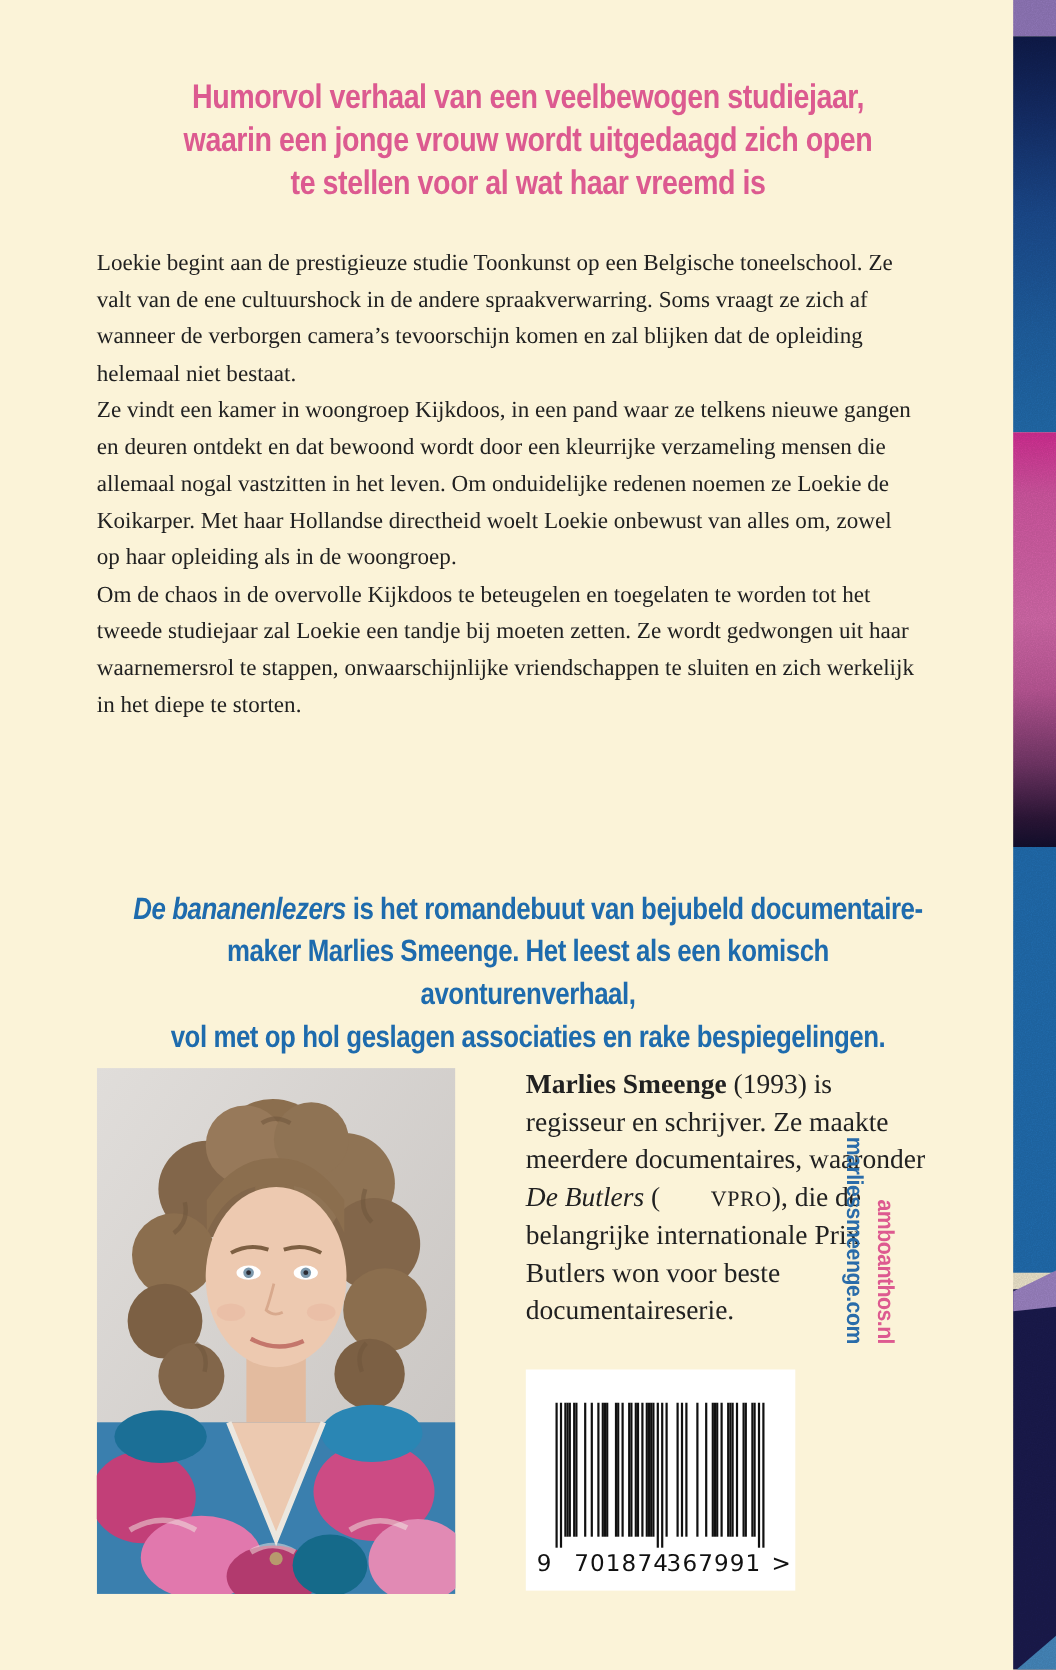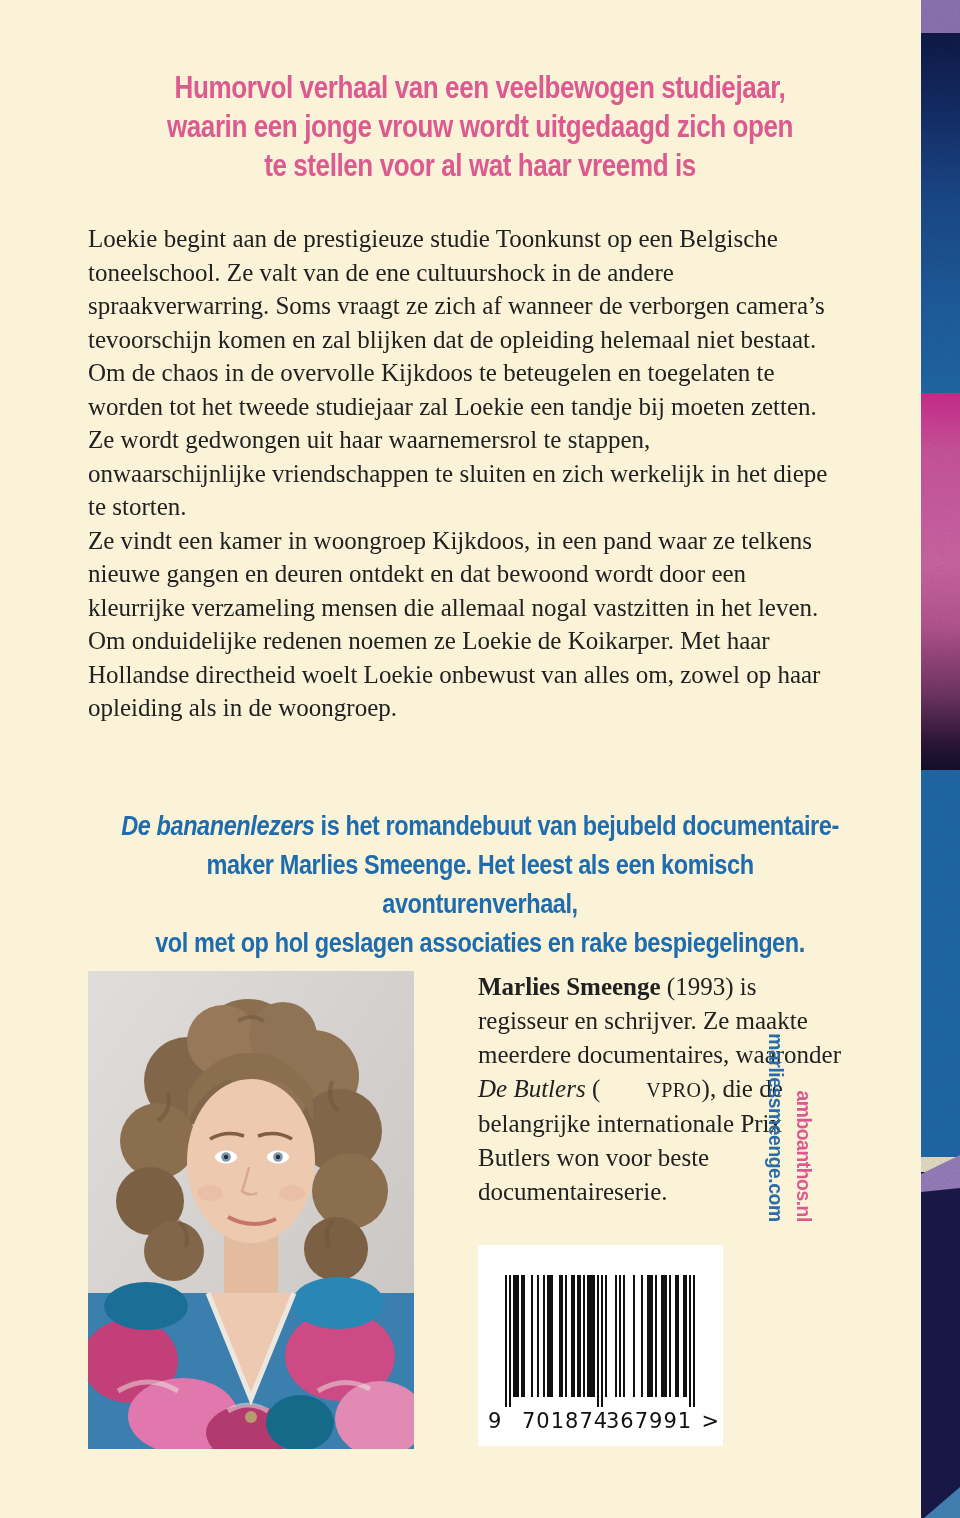--- a/index.html
+++ b/index.html
@@ -9,21 +9,21 @@
 
   
   .tagline{position:absolute;left:60px;top:68px;width:840px;text-align:center;
     font-family:"Liberation Sans",sans-serif;font-weight:bold;
     font-size:31px;line-height:39px;color:#dc5a90;letter-spacing:-.5px;
     transform:scaleX(.84);transform-origin:50% 0;}
   .tagline .line{display:block;}
 
   
   .synopsis{position:absolute;left:88px;top:222px;width:745px;
-    font-size:25px;line-height:33.5px;color:#212121;}
+    font-size:21px;line-height:33.5px;color:#212121;}
   .synopsis p{margin:0;}
 
   
   .blurb{position:absolute;left:50px;top:806px;width:860px;text-align:center;
     font-family:"Liberation Sans",sans-serif;font-weight:bold;
     font-size:28px;line-height:39px;color:#1e6bad;letter-spacing:-.5px;
     transform:scaleX(.84);transform-origin:50% 0;}
   .blurb .line{display:block;}
   .blurb i{font-style:italic;}
 
@@ -64,22 +64,22 @@
 <div class="page">
 
   <div class="tagline">
     <span class="line">Humorvol verhaal van een veelbewogen studiejaar,</span>
     <span class="line">waarin een jonge vrouw wordt uitgedaagd zich open</span>
     <span class="line">te stellen voor al wat haar vreemd is</span>
   </div>
 
   <div class="synopsis">
     <p>Loekie begint aan de prestigieuze studie Toonkunst op een Belgische toneelschool. Ze valt van de ene cultuurshock in de andere spraakverwarring. Soms vraagt ze zich af wanneer de verborgen camera’s tevoorschijn komen en zal blijken dat de opleiding helemaal niet bestaat.</p>
+    <p>Ze vindt een kamer in woongroep Kijkdoos, in een pand waar ze telkens nieuwe gangen en deuren ontdekt en dat bewoond wordt door een kleurrijke verzameling mensen die allemaal nogal vastzitten in het leven. Om onduidelijke redenen noemen ze Loekie de Koikarper. Met haar Hollandse directheid woelt Loekie onbewust van alles om, zowel op haar opleiding als in de woongroep.</p>
     <p>Om de chaos in de overvolle Kijkdoos te beteugelen en toegelaten te worden tot het tweede studiejaar zal Loekie een tandje bij moeten zetten. Ze wordt gedwongen uit haar waarnemersrol te stappen, onwaarschijnlijke vriendschappen te sluiten en zich werkelijk in het diepe te storten.</p>
-    <p>Ze vindt een kamer in woongroep Kijkdoos, in een pand waar ze telkens nieuwe gangen en deuren ontdekt en dat bewoond wordt door een kleurrijke verzameling mensen die allemaal nogal vastzitten in het leven. Om onduidelijke redenen noemen ze Loekie de Koikarper. Met haar Hollandse directheid woelt Loekie onbewust van alles om, zowel op haar opleiding als in de woongroep.</p>
   </div>
 
   <div class="blurb">
     <span class="line"><i>De bananenlezers</i><span> is het romandebuut van bejubeld documentaire-</span></span>
     <span class="line">maker Marlies Smeenge. Het leest als een komisch avonturenverhaal,</span>
     <span class="line">vol met op hol geslagen associaties en rake bespiegelingen.</span>
   </div>
 
   <svg class="photo" viewBox="0 0 326 478" aria-hidden="true">
     <defs>

